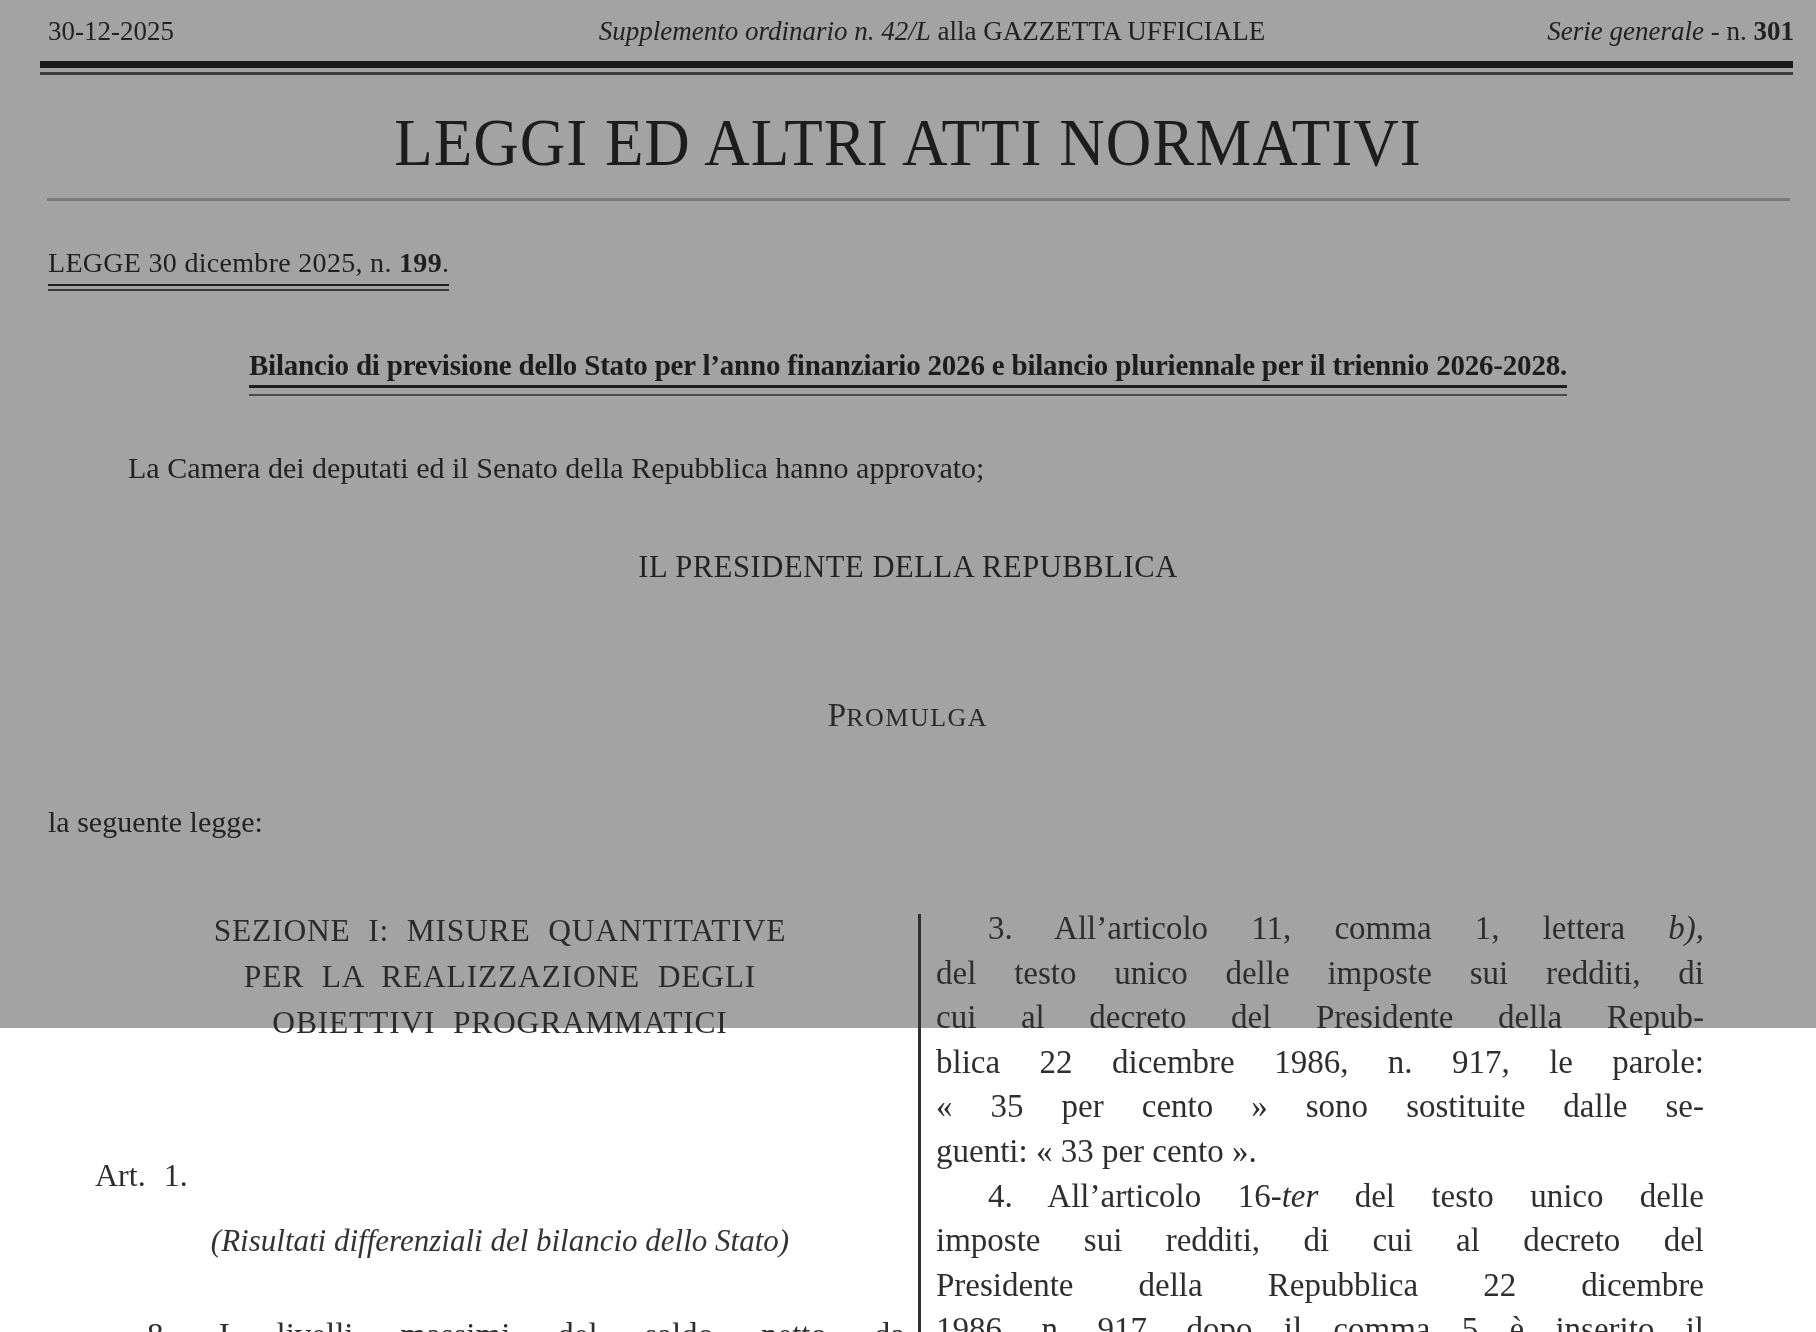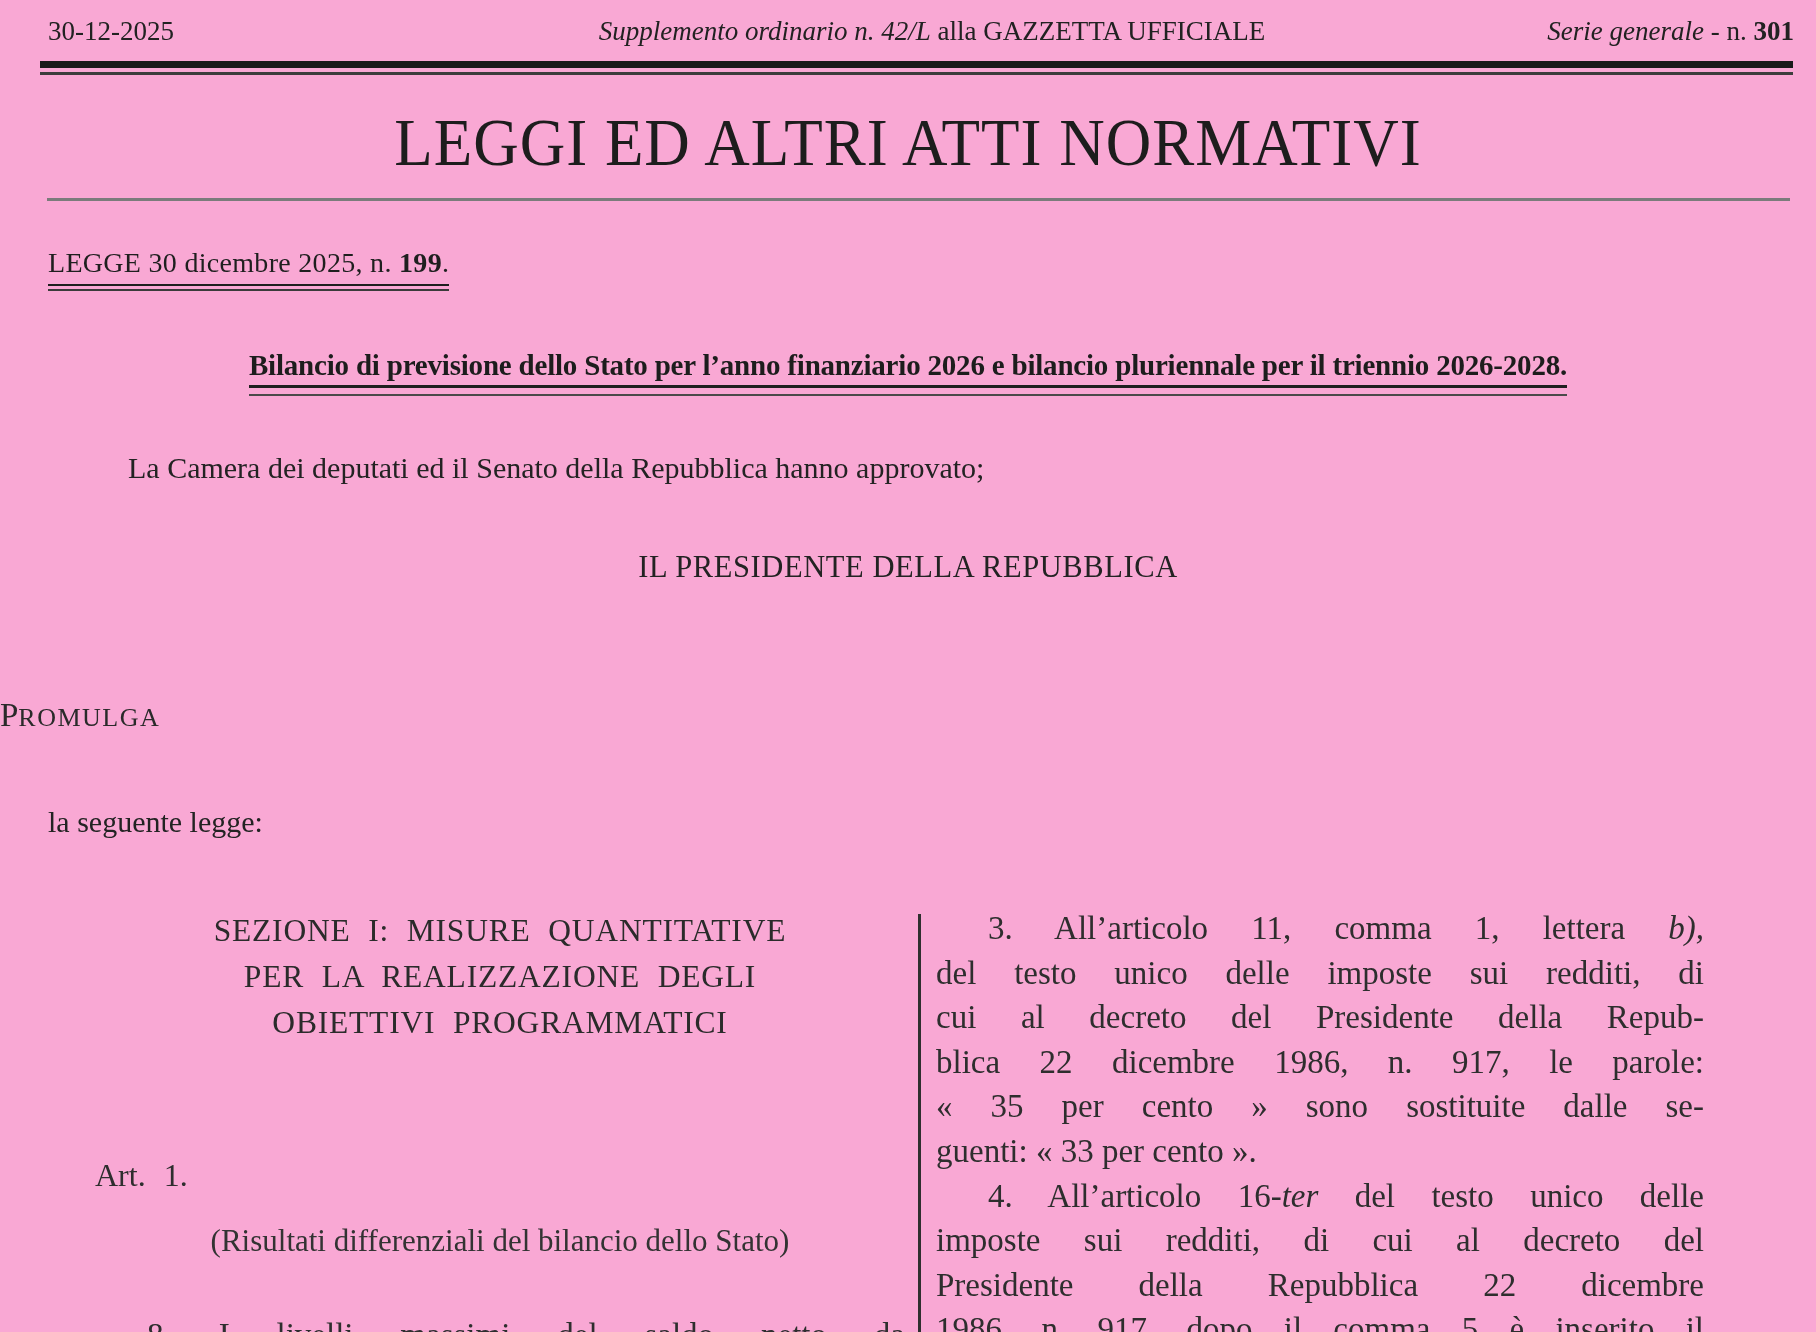--- a/index.html
+++ b/index.html
@@ -1,21 +1,21 @@
 <!DOCTYPE html>
 <html><head>
 <meta charset="utf-8">
 <style>
   html,body{margin:0;padding:0;}
   body{
     width:1816px;height:1332px;background:#ffffff;overflow:hidden;
     font-family:"Liberation Serif","DejaVu Serif",serif;color:#262626;
     -webkit-font-smoothing:antialiased;
   }
-  .page{position:relative;width:1816px;height:1332px;background:#f9a8d4;}
+  .page{position:relative;width:1816px;height:1028px;background:#a3a3a3;}
 
   
   .hdr{position:absolute;left:0;right:0;top:16px;height:36px;font-size:27px;color:#222;}
   .hdr-date{position:absolute;left:48px;top:0;}
   .hdr-center{position:absolute;left:50%;transform:translateX(-50%);margin-left:24px;top:0;white-space:nowrap;}
   .hdr-right{position:absolute;right:22px;top:0;white-space:nowrap;}
   .it{font-style:italic;}
   .bold{font-weight:bold;}
 
   .rule-thick{position:absolute;left:40px;right:23px;top:61px;height:7px;background:#1a1a1a;}
@@ -32,32 +32,32 @@
   .u-out{display:inline-block;border-bottom:2px solid #3a3a3a;padding-bottom:3px;}
   .u-in{display:inline-block;border-bottom:2px solid #1f1f1f;padding-bottom:5px;}
   .law-subject{position:absolute;top:349px;left:0;width:100%;text-align:center;
     font-size:29px;font-weight:bold;letter-spacing:-0.2px;color:#1d1d1d;}
   .law-subject .u-out{border-bottom-width:2px;border-color:#4a4a4a;padding-bottom:6px;}
   .law-subject .u-in{border-bottom-width:3px;padding-bottom:3px;}
 
   .approval{position:absolute;top:451px;left:128px;margin:0;font-size:30px;color:#232323;}
   .president{position:absolute;top:550px;left:0;width:100%;margin:0;text-align:center;
     font-size:30.5px;letter-spacing:0.6px;color:#232323;}
-  .promulga{position:absolute;top:697px;left:0;width:100%;margin:0;color:#2a2a2a;}
+  .promulga{position:absolute;top:697px;left:0;width:100%;margin:0;text-align:center;color:#2a2a2a;}
   .promulga .cap{font-size:33px;}
   .promulga .sc{font-size:26px;letter-spacing:1.5px;}
   .leadin{position:absolute;top:805px;left:48px;margin:0;font-size:30px;color:#232323;}
 
   
   .col-divider{position:absolute;left:918px;top:914px;width:3px;height:418px;background:#2f2f2f;}
 
   .col-left{position:absolute;left:95px;top:908px;width:810px;color:#2e2e2e;}
   .sec-head{text-align:center;font-size:31.5px;line-height:46px;letter-spacing:0.8px;word-spacing:9px;color:#2b2b2b;}
   .art-num{margin-top:109px;font-size:32px;word-spacing:10px;line-height:40px;}
-  .art-sub{text-align:center;margin-top:26px;font-size:31px;line-height:40px;color:#333;}
+  .art-sub{text-align:center;margin-top:26px;font-size:31px;font-style:italic;line-height:40px;color:#333;}
   .left-body{margin-top:52px;}
   .col-left .tline{font-size:33px;}
 
   .col-right{position:absolute;left:936px;top:906px;width:768px;color:#2e2e2e;}
   .tline{font-size:33px;line-height:44.6px;text-align:justify;text-align-last:justify;}
   .tline.nojust{text-align-last:left;}
   .tline.indent{text-indent:52px;}
 </style>
 </head>
 <body>

